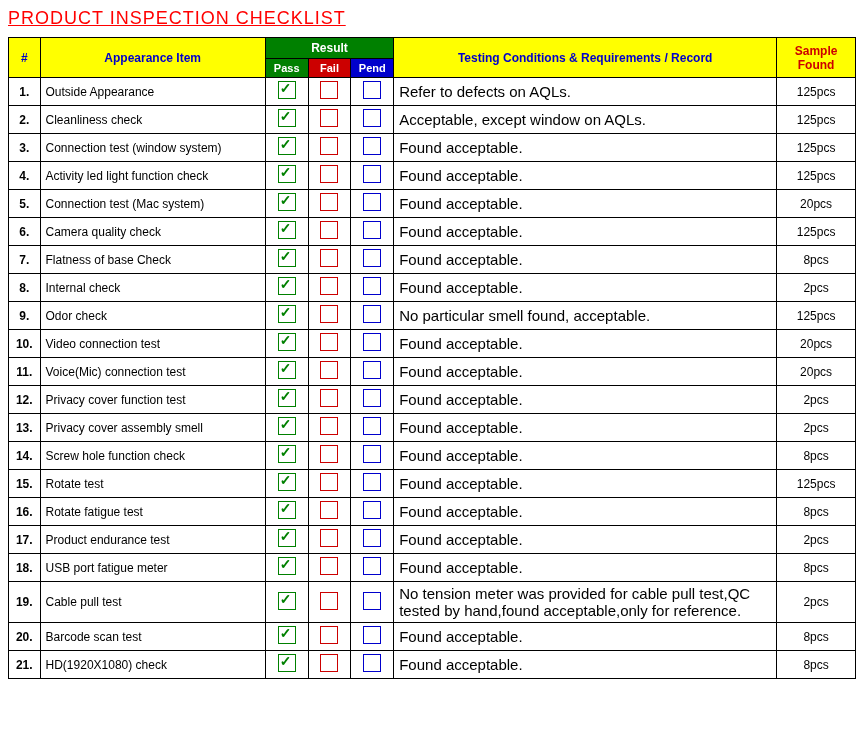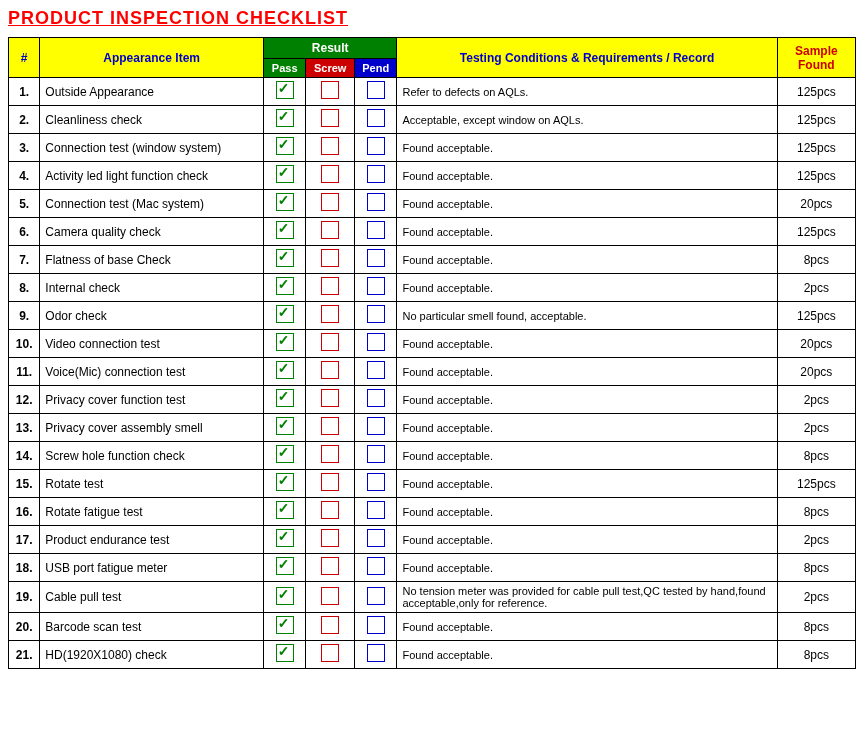--- a/index.html
+++ b/index.html
@@ -6,21 +6,21 @@
     body {
       font-family: Arial, sans-serif;
       font-size: 12px;
       background: #fff;
       padding: 8px;
       width: 864px;
     }
     .page-title {
       color: #ff0000;
       font-size: 18px;
-      font-weight: bold;
+      font-weight: normal;
       text-decoration: underline;
       margin-bottom: 8px;
       letter-spacing: 1px;
     }
     table {
       width: 100%;
       border-collapse: collapse;
       border: 1.5px solid #000;
     }
     th, td {
@@ -88,21 +88,21 @@
       height: 18px;
       border: 1.5px solid #cc0000;
     }
     .check-pend {
       display: inline-block;
       width: 18px;
       height: 18px;
       border: 1.5px solid #0000cc;
     }
     .conditions-col {
-      font-size: 11px;
+      font-size: 15px;
       margin-top: 29px;
     }
     .header-inspection {
       background: #ffff00 !important;
       color: #0000cc !important;
       font-weight: bold;
       text-align: center;
     }
     .header-testing {
       background: #ffff00 !important;
@@ -133,21 +133,21 @@
   <thead>
     <tr class="header-row">
       <th rowspan="2" class="col-num num-col">#</th>
       <th rowspan="2" class="col-item header-inspection">Appearance Item</th>
       <th colspan="3" class="result-header">Result</th>
       <th rowspan="2" class="col-conditions header-testing">Testing Conditions &amp; Requirements / Record</th>
       <th rowspan="2" class="col-sample header-sample">Sample Found</th>
     </tr>
     <tr class="header-row">
       <th class="col-pass pass-header">Pass</th>
-      <th class="col-fail fail-header">Screw</th>
+      <th class="col-fail fail-header">Fail</th>
       <th class="col-pend pend-header">Pend</th>
     </tr>
   </thead>
   <tbody id="table-body">
   <tr class="row-data">
         <td class="col-num">1.</td>
         <td class="col-item item-cell">Outside Appearance</td>
         <td class="col-pass" style="text-align: center;"><span class="check-pass"></span></td>
         <td class="col-fail" style="text-align: center;"><span class="check-fail" style="border: 1.5px solid rgb(204, 0, 0);"></span></td>
         <td class="col-pend" style="text-align: center;"><span class="check-pend" style="border: 1.5px solid rgb(0, 0, 204);"></span></td>

